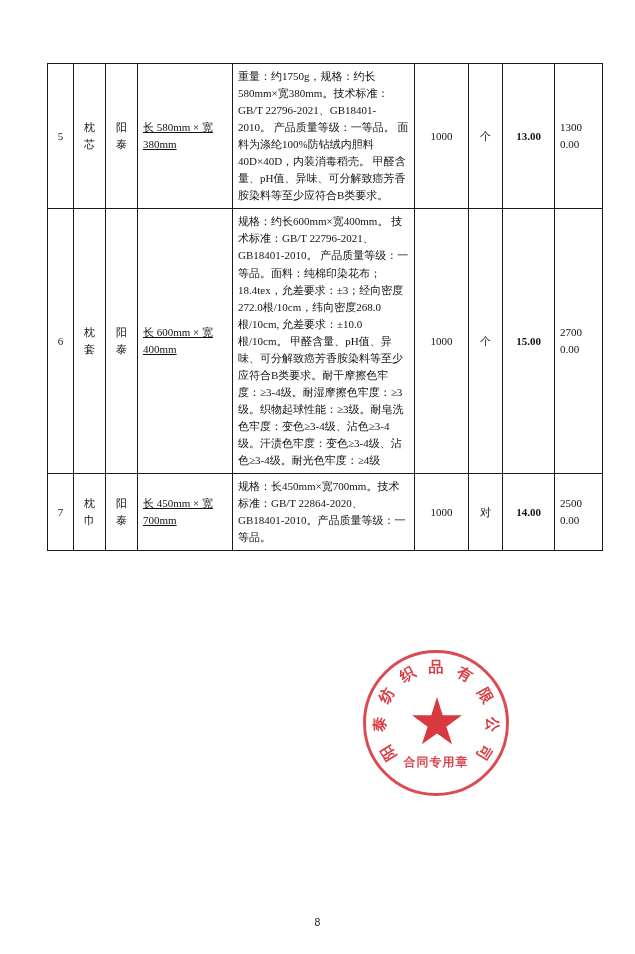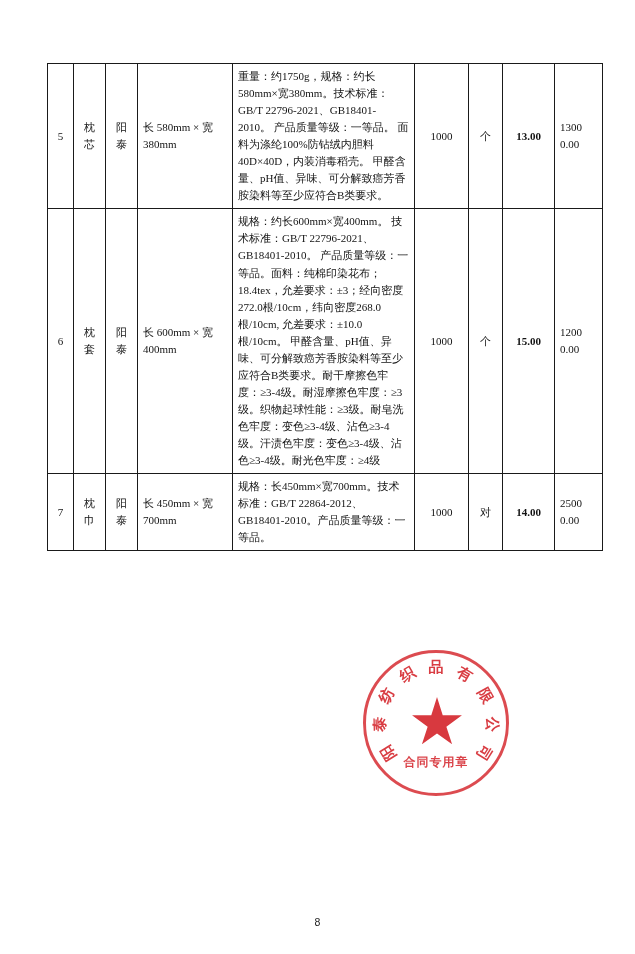--- a/index.html
+++ b/index.html
@@ -67,20 +67,21 @@
     text-align: center;
     letter-spacing: 0;
     line-height: 1.4;
   }
   td.name .ch, td.brand .ch {
     display: block;
   }
   td.size {
     text-align: left;
     line-height: 1.6;
+    text-decoration: underline;
   }
   td.desc {
     text-align: left;
     line-height: 1.72;
     padding: 6px 6px 6px 7px;
   }
   .page-number {
     position: absolute;
     left: 0;
     width: 635px;
@@ -199,37 +200,37 @@
           <td class="brand">
             <span class="ch">阳</span>
             <span class="ch">泰</span>
           </td>
           <td class="size">长 600mm × 宽400mm</td>
           <td class="desc">规格：约长600mm×宽400mm。 技术标准：GB/T 22796-2021、GB18401-2010。 产品质量等级：一等品。面料：纯棉印染花布；18.4tex，允差要求：±3；经向密度272.0根/10cm，纬向密度268.0根/10cm, 允差要求：±10.0根/10cm。 甲醛含量、pH值、异味、可分解致癌芳香胺染料等至少应符合B类要求。耐干摩擦色牢度：≥3-4级。耐湿摩擦色牢度：≥3级。织物起球性能：≥3级。耐皂洗色牢度：变色≥3-4级、沾色≥3-4级。汗渍色牢度：变色≥3-4级、沾色≥3-4级。耐光色牢度：≥4级</td>
           <td class="qty">1000</td>
           <td class="unit">个</td>
           <td class="price">15.00</td>
           <td class="total">
-            <div>1200</div>
+            <div>2700</div>
             <div>0.00</div>
           </td>
         </tr>
 
         <tr>
           <td class="no">7</td>
           <td class="name">
             <span class="ch">枕</span>
             <span class="ch">巾</span>
           </td>
           <td class="brand">
             <span class="ch">阳</span>
             <span class="ch">泰</span>
           </td>
           <td class="size">长 450mm × 宽700mm</td>
-          <td class="desc">规格：长450mm×宽700mm。技术标准：GB/T 22864-2012、GB18401-2010。产品质量等级：一等品。</td>
+          <td class="desc">规格：长450mm×宽700mm。技术标准：GB/T 22864-2020、GB18401-2010。产品质量等级：一等品。</td>
           <td class="qty">1000</td>
           <td class="unit">对</td>
           <td class="price">14.00</td>
           <td class="total">
             <div>2500</div>
             <div>0.00</div>
           </td>
         </tr>
       </tbody>
     </table>

